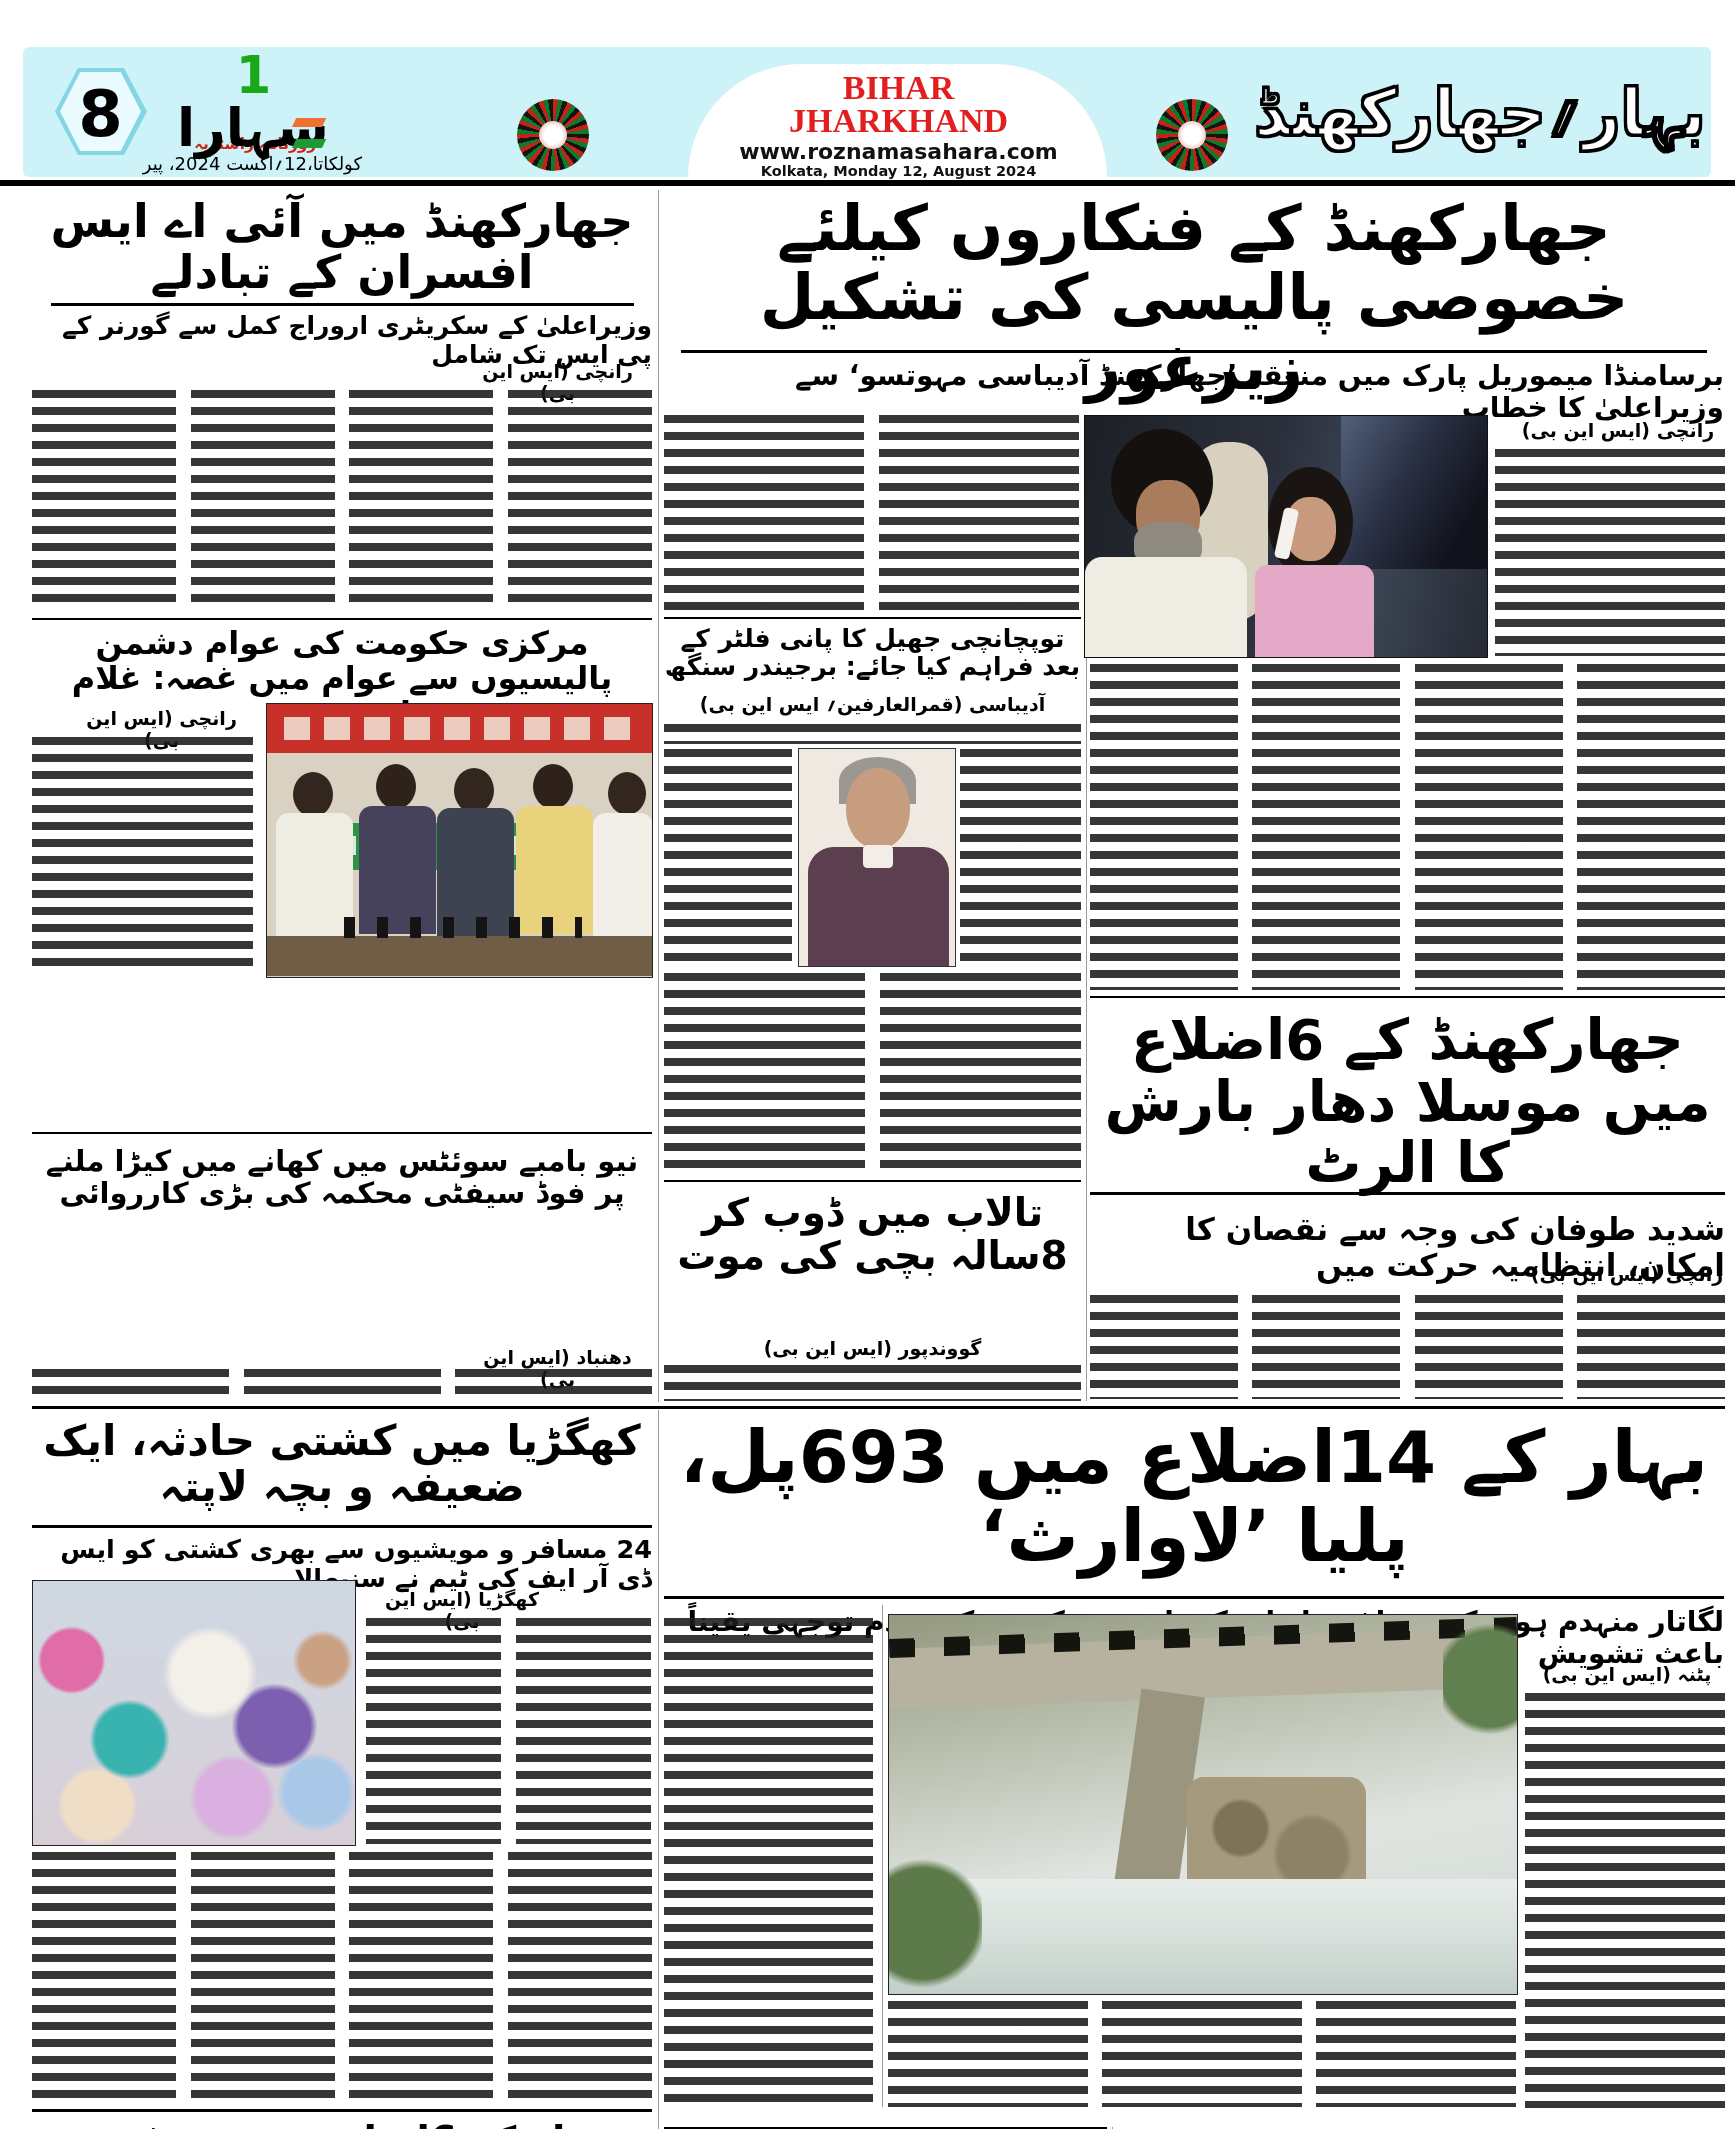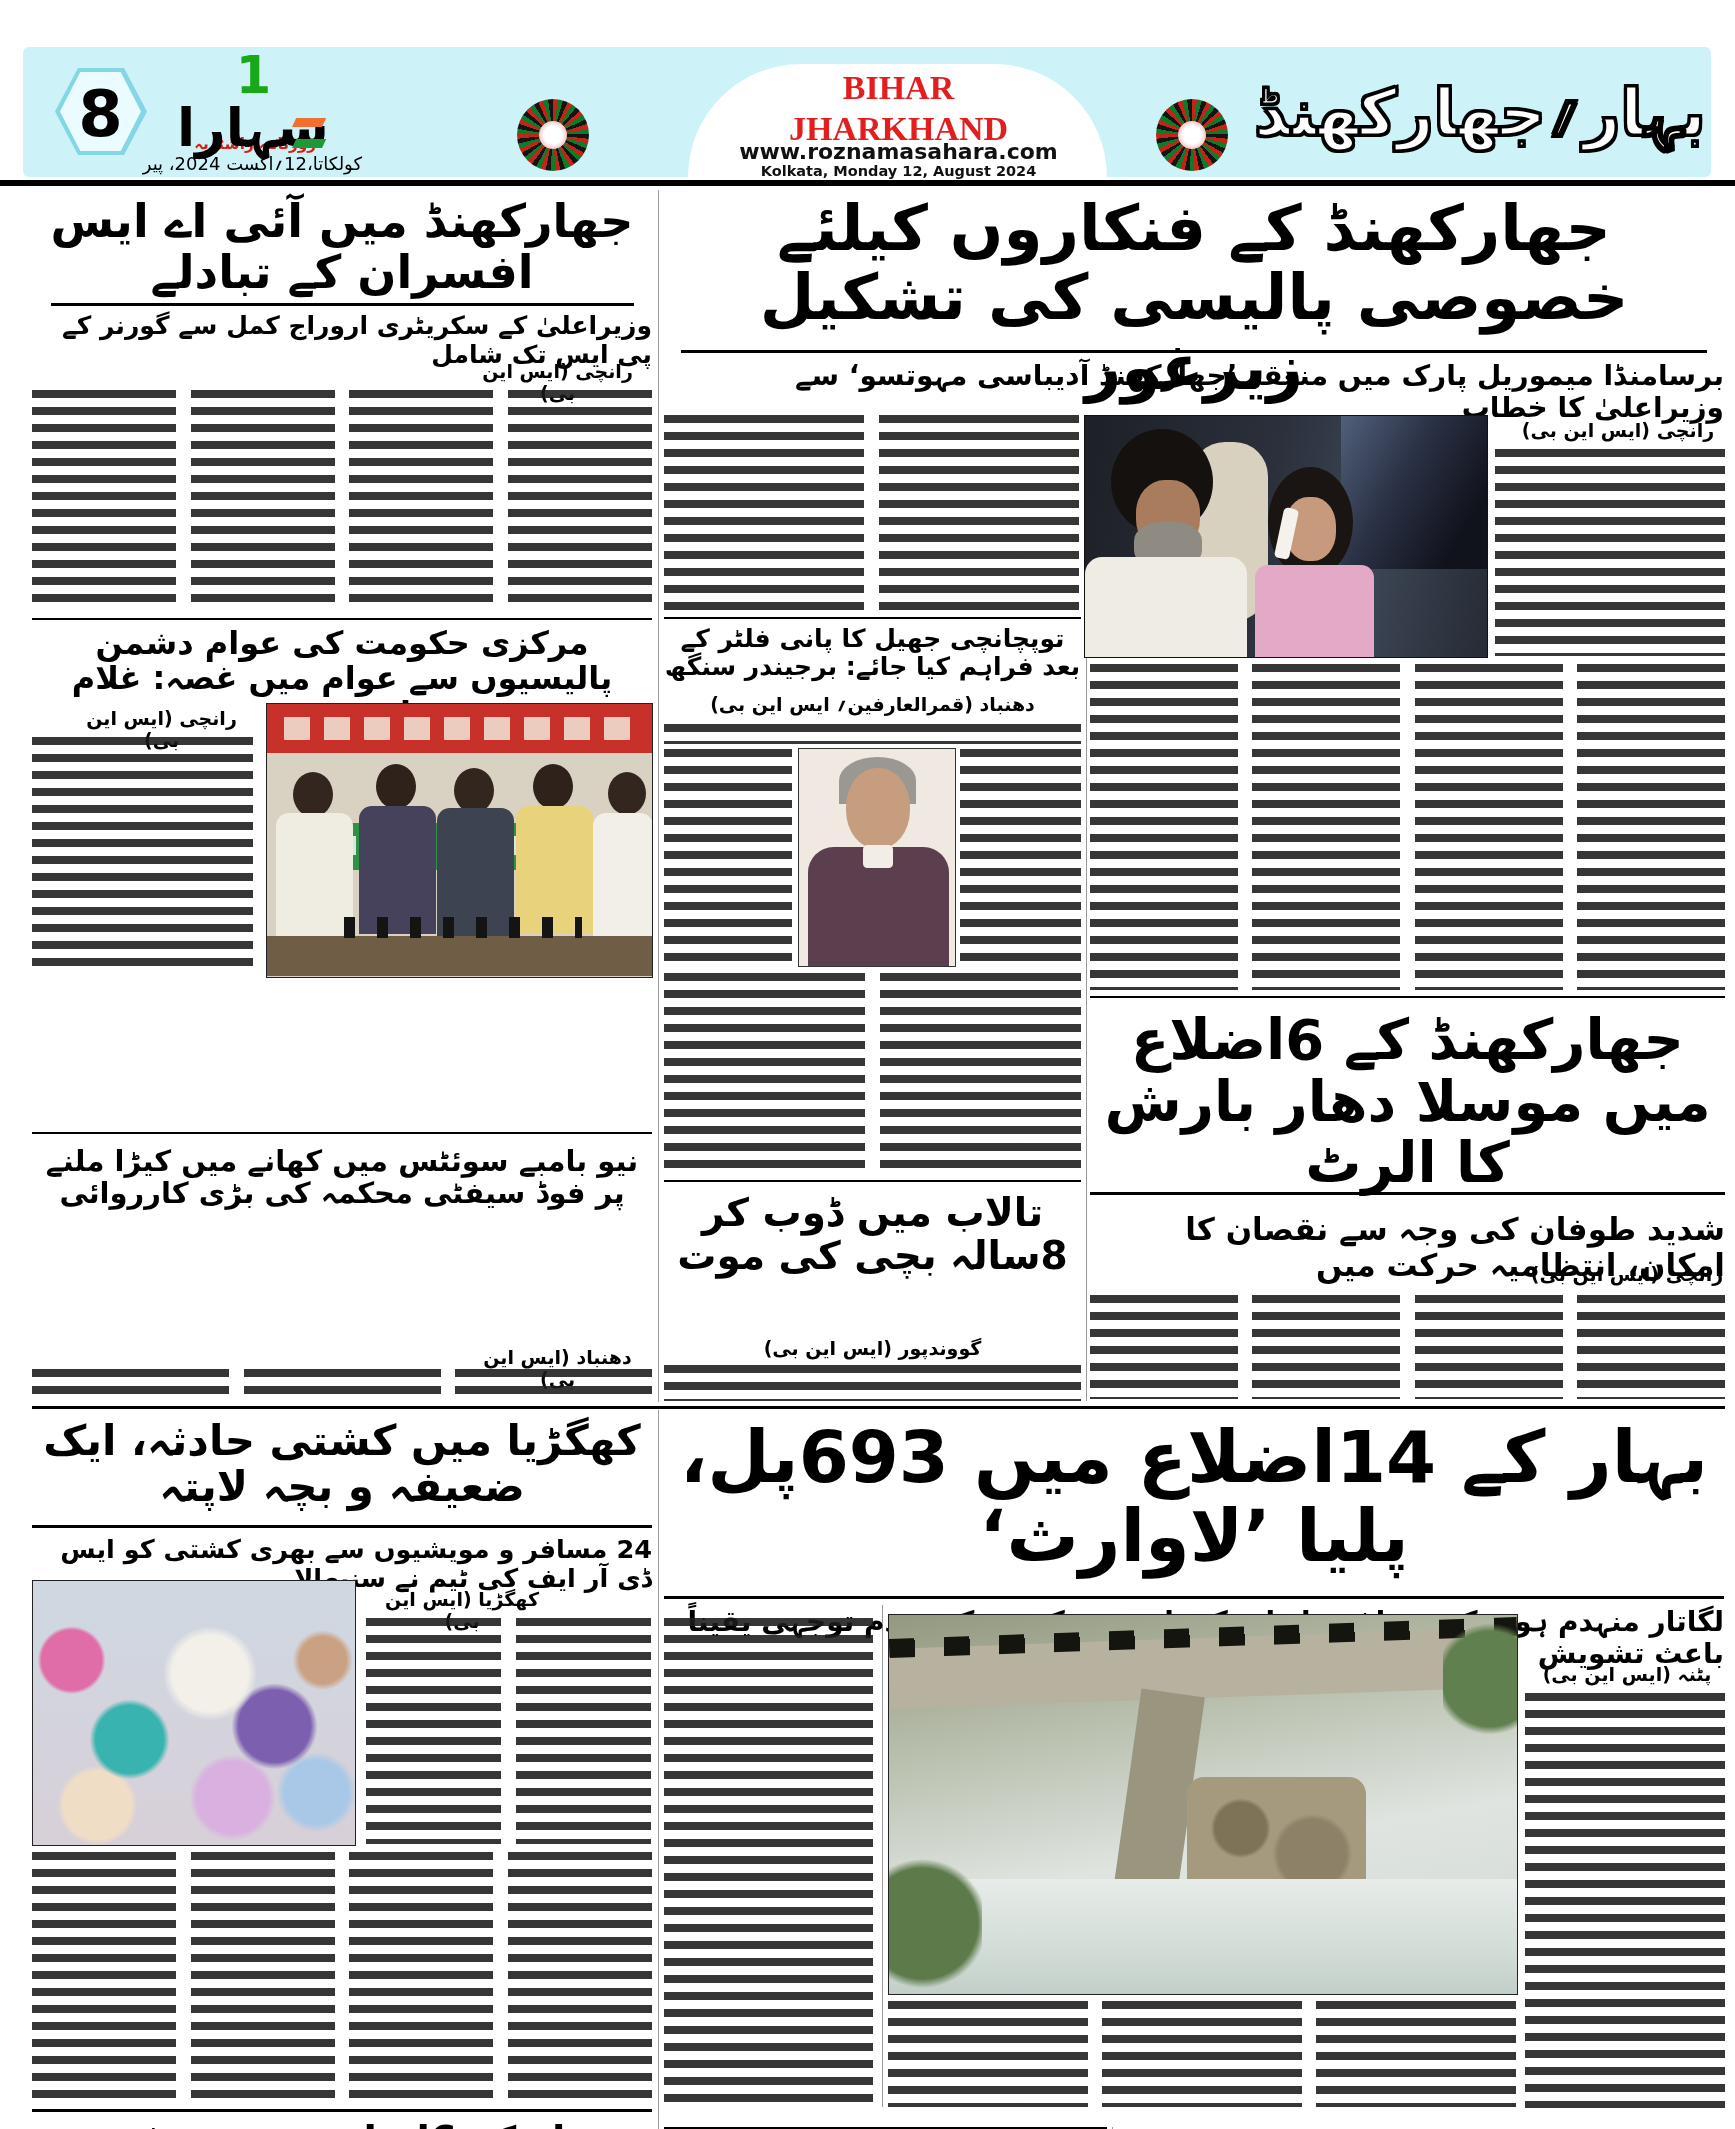--- a/index.html
+++ b/index.html
@@ -40,21 +40,21 @@
     <div class="abs" style="left:141px;top:89px;width:30px;height:9.4px;background:#1d9a35;transform:skewX(-25deg);"></div>
   </div>
   <div class="abs urdu" style="left:141px;top:153px;width:221px;font-size:18px;font-weight:normal;">کولکاتا،12؍اگست 2024، پیر</div>
 
   <div class="abs burst" style="left:517px;top:99px;width:72px;height:72px;">
       <div class="core"></div>
     </div>
 
   <div class="abs" style="left:688px;top:64px;width:419px;height:113px;background:#fff;border-radius:204px 204px 0 0;"></div>
   <div class="abs serif" style="left:707px;top:72px;width:383px;font-size:34px;font-weight:bold;color:#e31e1e;text-align:center;line-height:0.95;">BIHAR</div>
-  <div class="abs serif" style="left:707px;top:105px;width:383px;font-size:34px;font-weight:bold;color:#e31e1e;text-align:center;line-height:0.95;margin-top:8px;">JHARKHAND</div>
+  <div class="abs serif" style="left:707px;top:105px;width:383px;font-size:34px;font-weight:bold;color:#e31e1e;text-align:center;line-height:0.95;">JHARKHAND</div>
   <div class="abs" style="left:707px;top:139px;width:383px;font-size:22px;font-weight:bold;color:#111;text-align:center;">www.roznamasahara.com</div>
   <div class="abs" style="left:707px;top:163px;width:383px;font-size:14.5px;font-weight:bold;color:#111;text-align:center;">Kolkata, Monday 12, August 2024</div>
 
   <div class="abs burst" style="left:1156px;top:99px;width:72px;height:72px;">
       <div class="core"></div>
     </div>
 
   <div class="abs urdu outline-urdu" style="left:1252px;top:76px;width:456px;font-size:64px;font-weight:bold;text-align:center;">بہار؍جھارکھنڈ</div>
 
   <div class="abs rule" style="left:0px;top:180px;width:1735px;height:6px;"></div>
@@ -125,21 +125,21 @@
     <div class="abs" style="left:266px;top:60px;width:40px;height:45px;background:#2e221b;border-radius:50%;"></div>
     <div class="abs" style="left:249px;top:102px;width:77px;height:128px;background:#e8d27c;border-radius:12.8px 12.8px 0 0;"></div>
     <div class="abs" style="left:341px;top:68px;width:38px;height:43px;background:#33261e;border-radius:50%;"></div>
     <div class="abs" style="left:326px;top:109px;width:60px;height:123px;background:#f1efe8;border-radius:12.8px 12.8px 0 0;"></div>
     <div class="abs" style="left:0;top:232px;width:385px;height:40px;background:#6f5e45;"></div>
     <div class="abs" style="left:77px;top:213px;width:238px;height:21px;background:repeating-linear-gradient(90deg,#141414 0 11px,transparent 11px 33px);"></div>
   </div>
 
   <div class="abs rule" style="left:664px;top:617px;width:417px;height:2.1px;"></div>
   <div class="abs urdu hl" style="left:664px;top:625px;width:417px;font-size:25px;">توپچانچی جھیل کا پانی فلٹر کے بعد فراہم کیا جائے: برجیندر سنگھ</div>
-  <div class="abs urdu by" style="left:664px;top:693px;width:417px;">دھنباد (قمرالعارفین؍ ایس این بی)</div>
+  <div class="abs urdu by" style="left:664px;top:693px;width:417px;">آدیباسی (قمرالعارفین؍ ایس این بی)</div>
   <div class="abs greek" style="left:664px;top:724px;width:417px;height:20.4px;"></div>
 
   <div class="photo" style="left:798px;top:748px;width:156px;height:217px;background:#efe9e1;border:1.7px solid #333;">
     <div class="abs" style="left:40px;top:7.7px;width:77px;height:47px;background:#9b9893;border-radius:50% 50% 0 0;"></div>
     <div class="abs" style="left:47px;top:19px;width:64px;height:81px;background:#c79d7f;border-radius:48%;"></div>
     <div class="abs" style="left:8.5px;top:98px;width:141px;height:119px;background:#5c3f4e;border-radius:25.6px 25.6px 0 0;"></div>
     <div class="abs" style="left:64px;top:96px;width:30px;height:23.4px;background:#f2ede6;border-radius:4.3px;"></div>
   </div>
   <div class="abs greek" style="left:960px;top:749px;width:121px;height:215px;"></div>
   <div class="abs greek" style="left:664px;top:749px;width:128px;height:215px;"></div>

